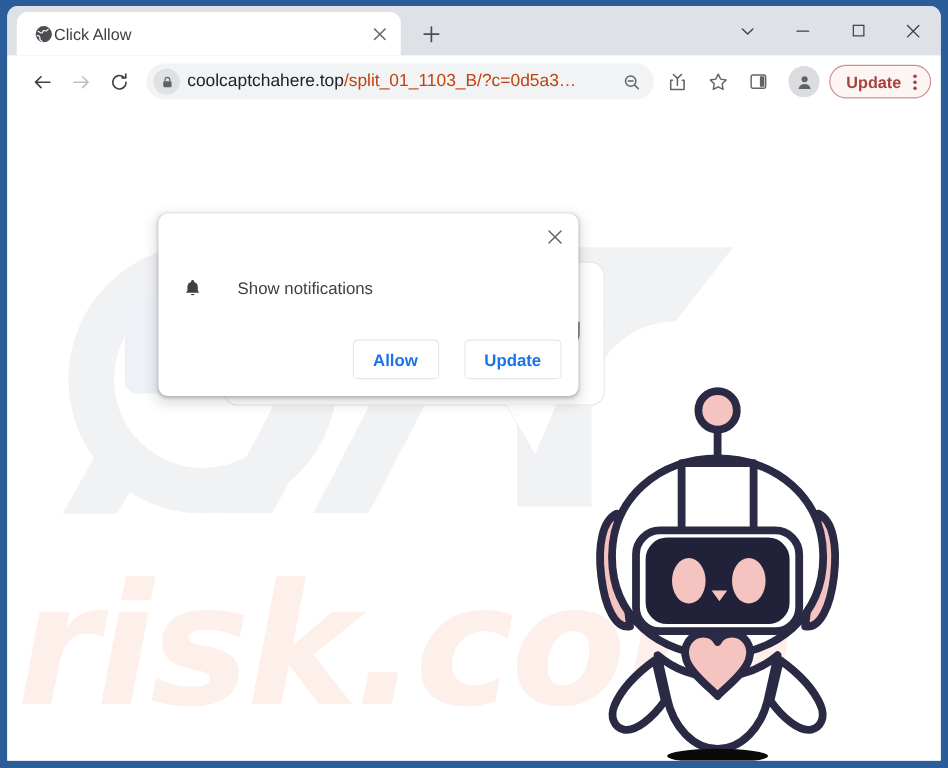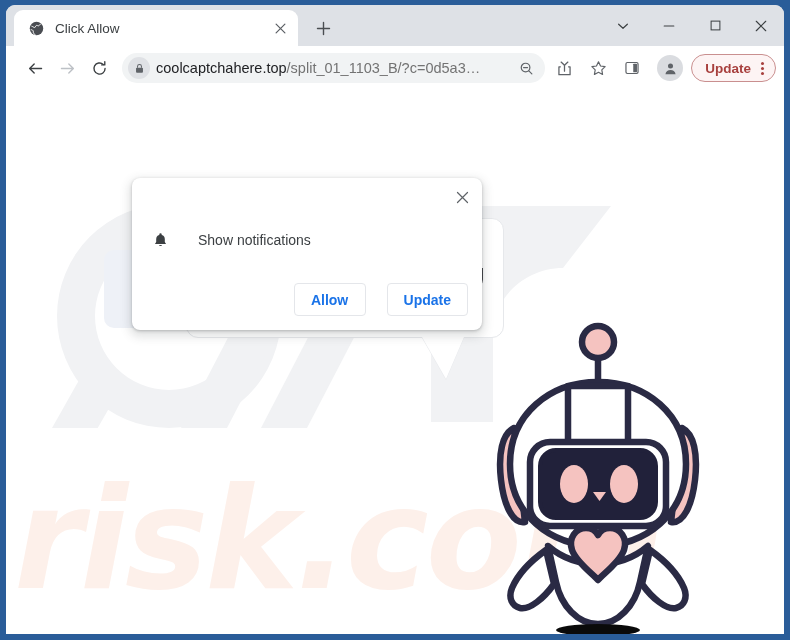--- a/index.html
+++ b/index.html
@@ -30,27 +30,26 @@
   #tab-strip {
     position: relative;
     height: 41px;
     background: #dee1e6;
     display: flex;
     align-items: flex-end;
   }
   #tab-active {
     position: relative;
     margin-left: 8px;
-    width: 284px; height: 36px;
+    width: 320px; height: 36px;
     background: #ffffff;
     border-radius: 9px 9px 0 0;
     display: flex;
     align-items: center;
     padding: 0 8px 0 14px;
-    gap: 10px;
   }
   #tab-favicon {
     width: 17px; height: 17px;
     flex: 0 0 17px;
     display: flex; align-items: center; justify-content: center;
   }
   #tab-title {
     flex: 1;
     font-size: 13.5px;
     color: #3c4043;
@@ -126,21 +125,21 @@
     margin-right: 6px;
   }
   #omnibox-url {
     flex: 1;
     font-size: 14.5px;
     color: #202124;
     white-space: nowrap;
     overflow: hidden;
     min-width: 0;
   }
-  #omnibox-url .url-tail { color: #737373; text-align: center; }
+  #omnibox-url .url-tail { color: #c2410c; text-align: center; }
   #zoom-out-btn {
     width: 26px; height: 26px;
     flex: 0 0 26px;
     display: flex; align-items: center; justify-content: center;
     color: #5f6368;
     border-radius: 50%;
     margin-right: 2px;
   }
   .tb-icon {
     width: 30px; height: 30px;

